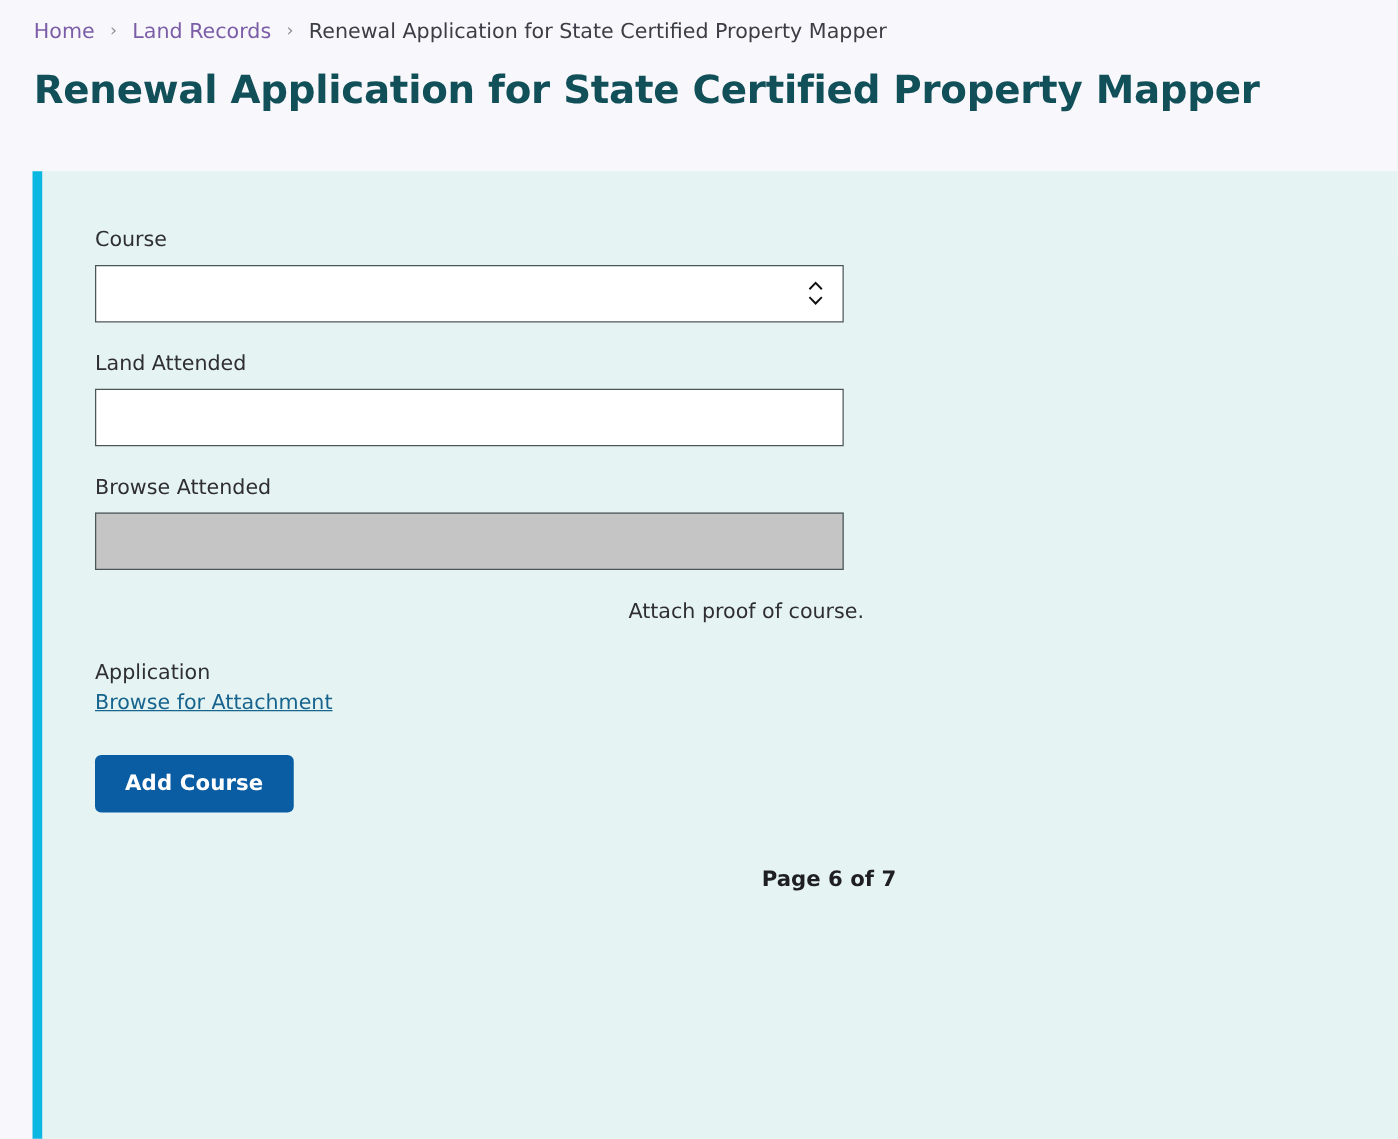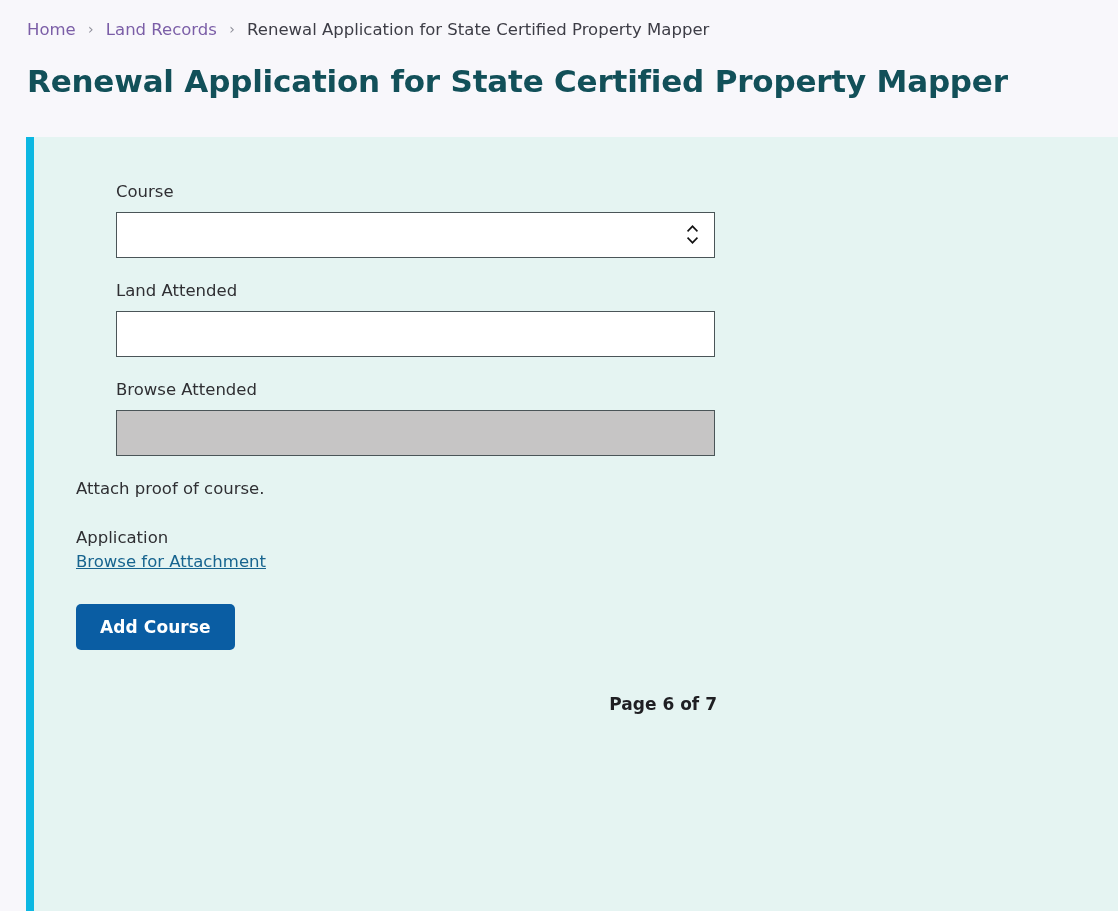--- a/index.html
+++ b/index.html
@@ -13,21 +13,21 @@
     background: #f8f7fb;
     font-family: "DejaVu Sans", "Liberation Sans", sans-serif;
     overflow: hidden;
     color: #2c2c2c;
   }
 
   
   .breadcrumb {
     padding: 16px 0 0 27px;
     font-size: 16.5px;
-    line-height: 28px;
+    line-height: 18px;
     white-space: nowrap;
     color: #3d3d46;
   }
   .crumb-link {
     color: #7b5ea7;
     text-decoration: none;
     cursor: pointer;
   }
   .crumb-sep {
     color: #8e8e99;
@@ -67,21 +67,21 @@
   .panel-body {
     flex: 1 1 auto;
     background: #e5f4f2;
     position: relative;
   }
   .form-inner {
     padding: 44px 0 0 42px;
   }
 
   
-  .field-group { margin-bottom: 22px; margin-left: 40px; }
+  .field-group { margin-bottom: 22px; }
   .field-label {
     display: block;
     font-size: 16.5px;
     line-height: 22px;
     color: #2f2f33;
     margin-bottom: 9px;
   }
   .field-control {
     box-sizing: border-box;
     display: block;
@@ -123,20 +123,21 @@
     line-height: 0;
   }
   .select-arrows svg { display: block; }
 
   
   .helper-text {
     font-size: 16.5px;
     line-height: 22px;
     color: #2f2f33;
     margin: 0 0 26px 0;
+    text-align: center;
   }
   .attach-block { margin-bottom: 20px; }
   .attach-label {
     font-size: 16.5px;
     line-height: 24px;
     color: #2f2f33;
     display: block;
   }
   .attach-link {
     display: inline-block;

